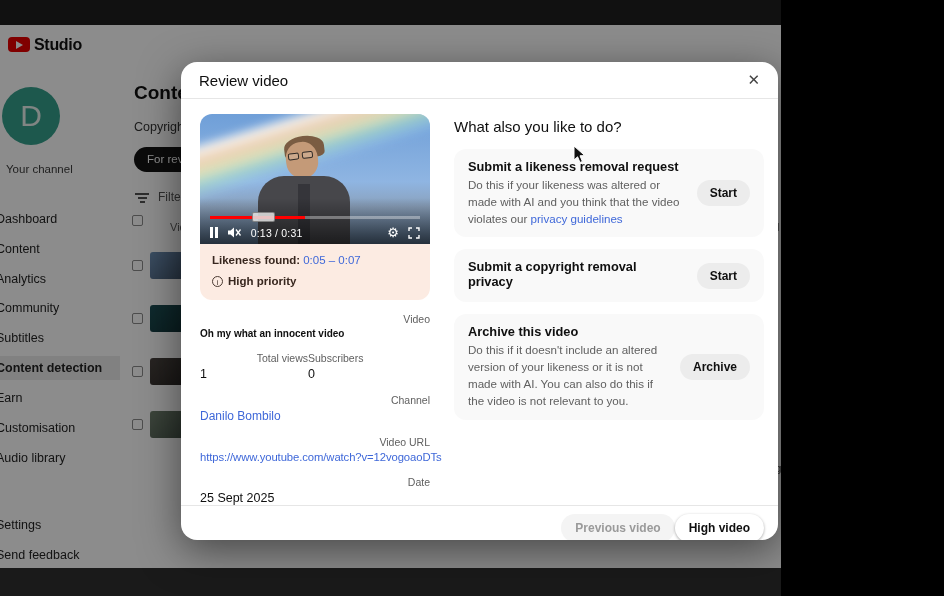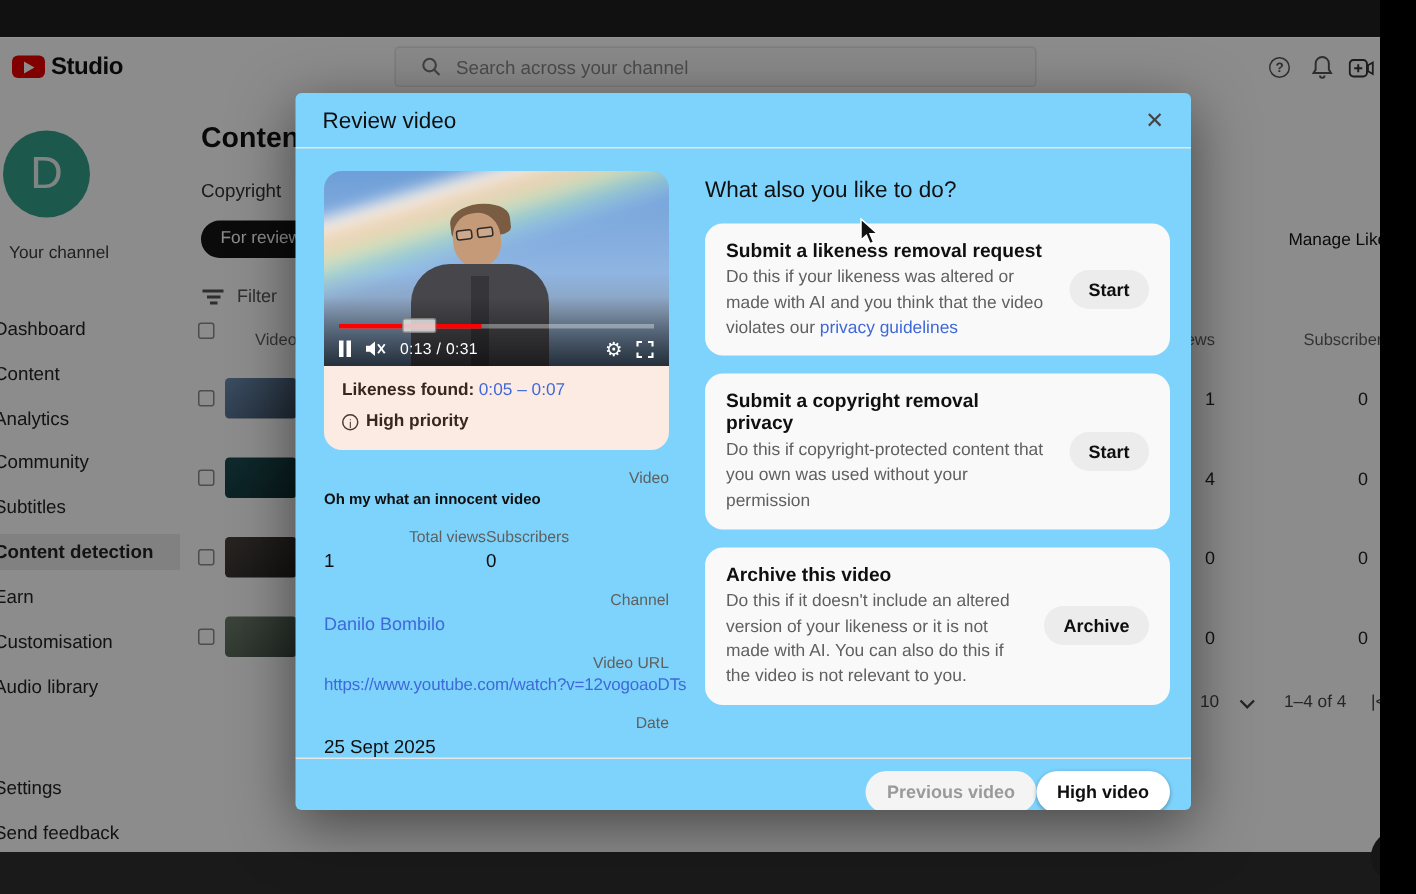--- a/index.html
+++ b/index.html
@@ -1,18 +1,18 @@
 <!DOCTYPE html>
 <html><head>
 <meta charset="utf-8">
 <style>
   * { margin:0; padding:0; box-sizing:border-box; }
   html,body { width:944px; height:596px; overflow:hidden; background:#000; }
   body { font-family:"Liberation Sans", sans-serif; }
-  .stage { position:relative; width:920px; height:596px; background:#000; overflow:hidden; }
+  .stage { position:relative; width:781px; height:596px; background:#000; overflow:hidden; }
   .bar-top { position:absolute; left:0; top:0; width:944px; height:25px; background:#111; }
   .bar-bottom { position:absolute; left:0; top:568px; width:944px; height:28px; background:#1a1a1a; }
 
   
   .app { position:absolute; left:0; top:25px; width:944px; height:543px; background:#fff; }
   .topbar { position:absolute; left:0; top:0; width:944px; height:38px; background:#fff; }
   .yt-logo { position:absolute; left:8px; top:12px; width:22px; height:15px; background:#e90000; border-radius:4px; }
   .yt-logo::after { content:""; position:absolute; left:8px; top:4px; border-left:7px solid #fff; border-top:4px solid transparent; border-bottom:4px solid transparent; }
   .brand { position:absolute; left:34px; top:11px; font-size:16px; font-weight:bold; letter-spacing:-0.3px; color:#111; }
   .searchwrap { position:absolute; left:263px; top:6px; width:428px; height:27px; background:#fafafa; border:1px solid #e4e4e4; border-radius:3px; }
@@ -40,21 +40,21 @@
   .cb { position:absolute; width:11px; height:11px; border:1.6px solid #8c8c8c; border-radius:2px; background:#fff; }
   .colhdr { position:absolute; top:196px; font-size:11px; color:#606060; white-space:nowrap; }
   .thumb { position:absolute; left:150px; width:48px; height:27px; border-radius:3px; }
   .cellnum { position:absolute; font-size:12px; color:#222; text-align:right; }
   .pagerow { position:absolute; top:437px; font-size:11.5px; color:#444; white-space:nowrap; }
   .manage-btn { position:absolute; left:852px; top:122px; width:104px; height:26px; background:#fff; border-radius:15px; font-size:11.5px; font-weight:500; color:#111; text-align:center; line-height:26px; white-space:nowrap; }
 
   .scrim { position:absolute; left:0; top:0; width:944px; height:543px; background:rgba(0,0,0,0.45); }
 
   
-  .modal { position:absolute; left:197px; top:62px; width:597px; height:478px; background:#7dd3fc; border-radius:4px; box-shadow:0 10px 40px rgba(0,0,0,0.5); display:flex; flex-direction:column; z-index:10; overflow:hidden; }
+  .modal { position:absolute; left:181px; top:62px; width:597px; height:478px; background:#ffffff; border-radius:16px; box-shadow:0 10px 40px rgba(0,0,0,0.5); display:flex; flex-direction:column; z-index:10; overflow:hidden; }
   .m-header { height:37px; flex:0 0 37px; display:flex; align-items:center; padding:0 18px; border-bottom:1px solid #e6e6e6; }
   .m-title { font-size:15px; font-weight:500; color:#0f0f0f; }
   .m-close { margin-left:auto; font-size:15px; color:#444; cursor:default; }
   .m-body { flex:1; display:flex; padding:15px 14px 0 19px; gap:24px; }
   .m-left { width:230px; flex:0 0 230px; }
 
   .player { position:relative; width:230px; height:130px; border-radius:12px 12px 0 0; overflow:hidden;
     background:linear-gradient(180deg,#6f9fd8 0%,#8fb5e2 52%,#8aa0ba 72%,#5d7794 100%); }
   .rainbow { position:absolute; left:-45px; top:-4px; width:330px; height:52px; transform:rotate(-17deg);
     background:linear-gradient(to bottom, rgba(255,255,255,0.95), rgba(255,214,170,0.85) 30%, rgba(255,246,170,0.7) 52%, rgba(175,232,195,0.55) 72%, rgba(150,190,255,0.3));
@@ -110,27 +110,20 @@
 </head>
 <body>
 
 <div class="stage">
   <div class="bar-top"></div>
 
   <div class="app">
     <div class="topbar">
       <div class="yt-logo"></div>
       <div class="brand">Studio</div>
-      <div class="searchwrap">
-        <svg class="search-icon" width="13" height="13" viewBox="0 0 13 13">
-            <circle cx="5.4" cy="5.4" r="4.2" fill="none" stroke="#777" stroke-width="1.4"></circle>
-            <line x1="8.6" y1="8.6" x2="12" y2="12" stroke="#777" stroke-width="1.4"></line>
-          </svg>
-        <input type="text" placeholder="Search across your channel" style="">
-      </div>
       <div class="help-icon">?</div>
       <svg class="bell-icon" width="15" height="16" viewBox="0 0 15 16">
           <path d="M7.5 1 a4.4 4.4 0 0 1 4.4 4.4 v4l1.4 2.2 H1.7 l1.4-2.2 v-4 A4.4 4.4 0 0 1 7.5 1 Z" fill="none" stroke="#555" stroke-width="1.3"></path>
           <path d="M6 13.4 a1.5 1.5 0 0 0 3 0" fill="none" stroke="#555" stroke-width="1.3"></path>
         </svg>
       <div class="create-btn">
         <svg width="17" height="13" viewBox="0 0 17 13">
             <rect x="0.8" y="1" width="11.5" height="11" rx="2.5" fill="none" stroke="#333" stroke-width="1.3"></rect>
             <path d="M13 4.5 l3.2-1.8 v7.6 L13 8.5 Z" fill="none" stroke="#333" stroke-width="1.2"></path>
             <line x1="6.5" y1="3.8" x2="6.5" y2="9.2" stroke="#333" stroke-width="1.3"></line>
@@ -279,21 +272,20 @@
           <div class="card-text">
             <div class="card-title">Submit a likeness removal request</div>
             <div class="card-desc"><span>Do this if your likeness was altered or made with AI and you think that the video violates our </span><a href="#">privacy guidelines</a></div>
           </div>
           <button class="pill-btn">Start</button>
         </div>
 
         <div class="card">
           <div class="card-text">
             <div class="card-title">Submit a copyright removal privacy</div>
-            <div class="card-desc">Do this if copyright-protected content that you own was used without your permission</div>
           </div>
           <button class="pill-btn">Start</button>
         </div>
 
         <div class="card">
           <div class="card-text">
             <div class="card-title">Archive this video</div>
             <div class="card-desc">Do this if it doesn't include an altered version of your likeness or it is not made with AI. You can also do this if the video is not relevant to you.</div>
           </div>
           <button class="pill-btn">Archive</button>

